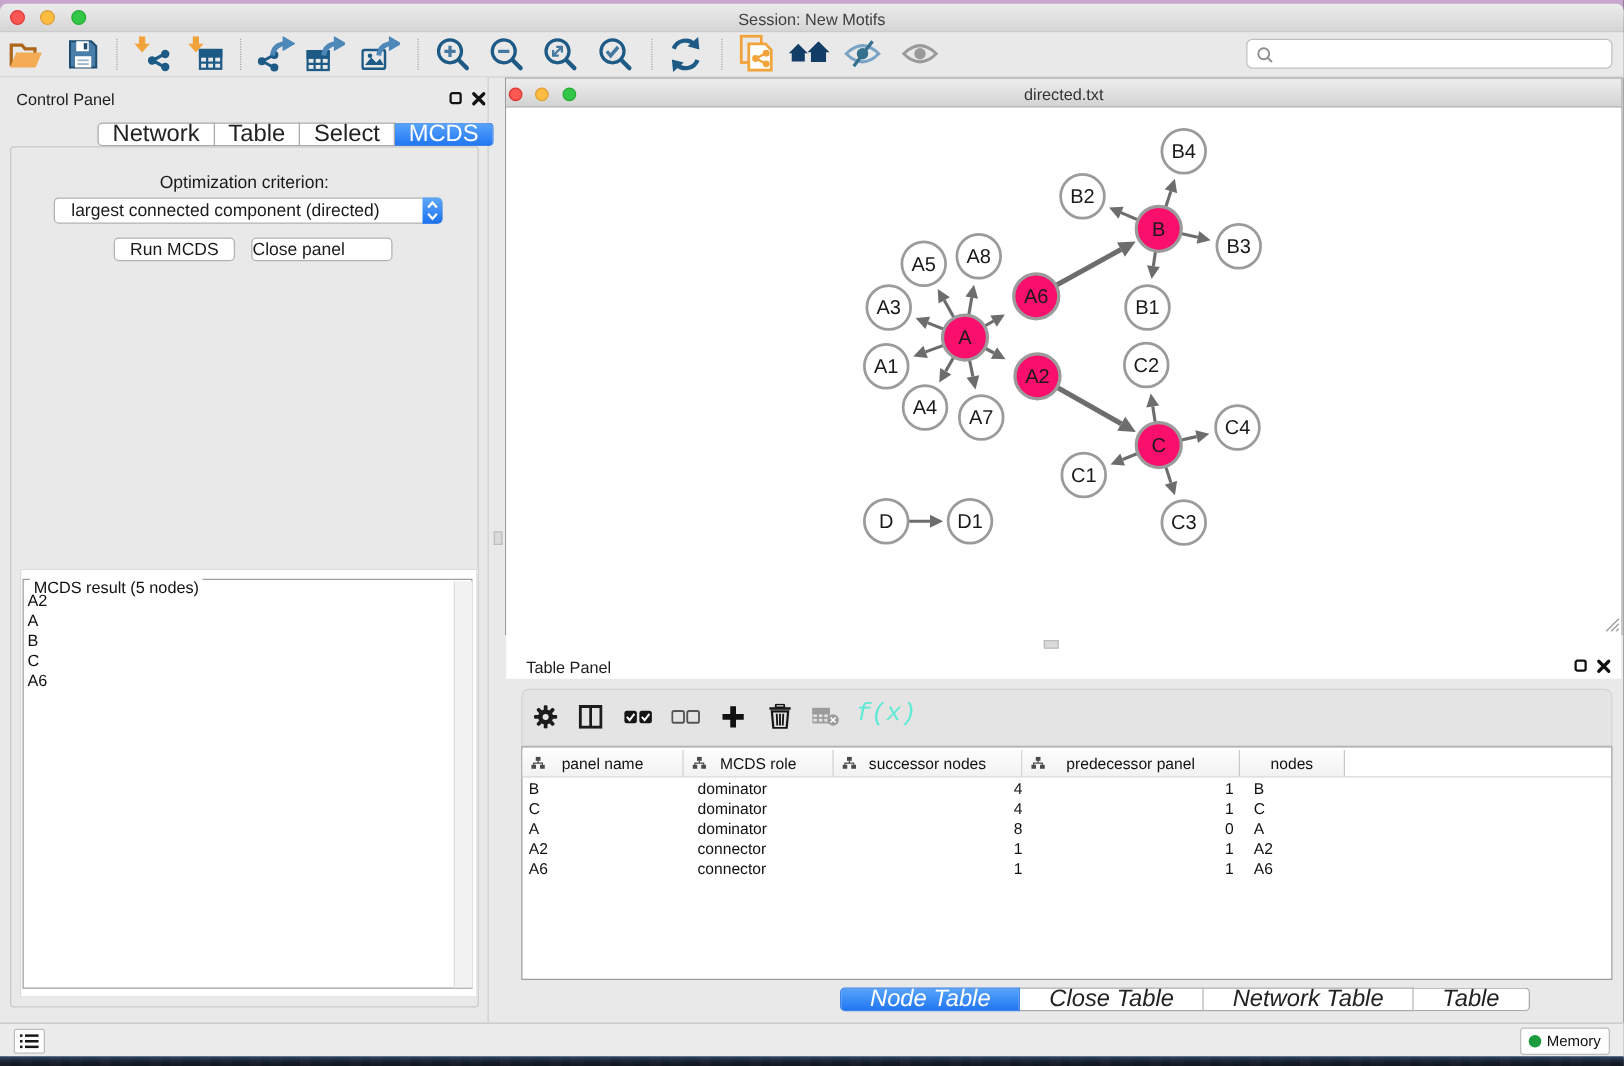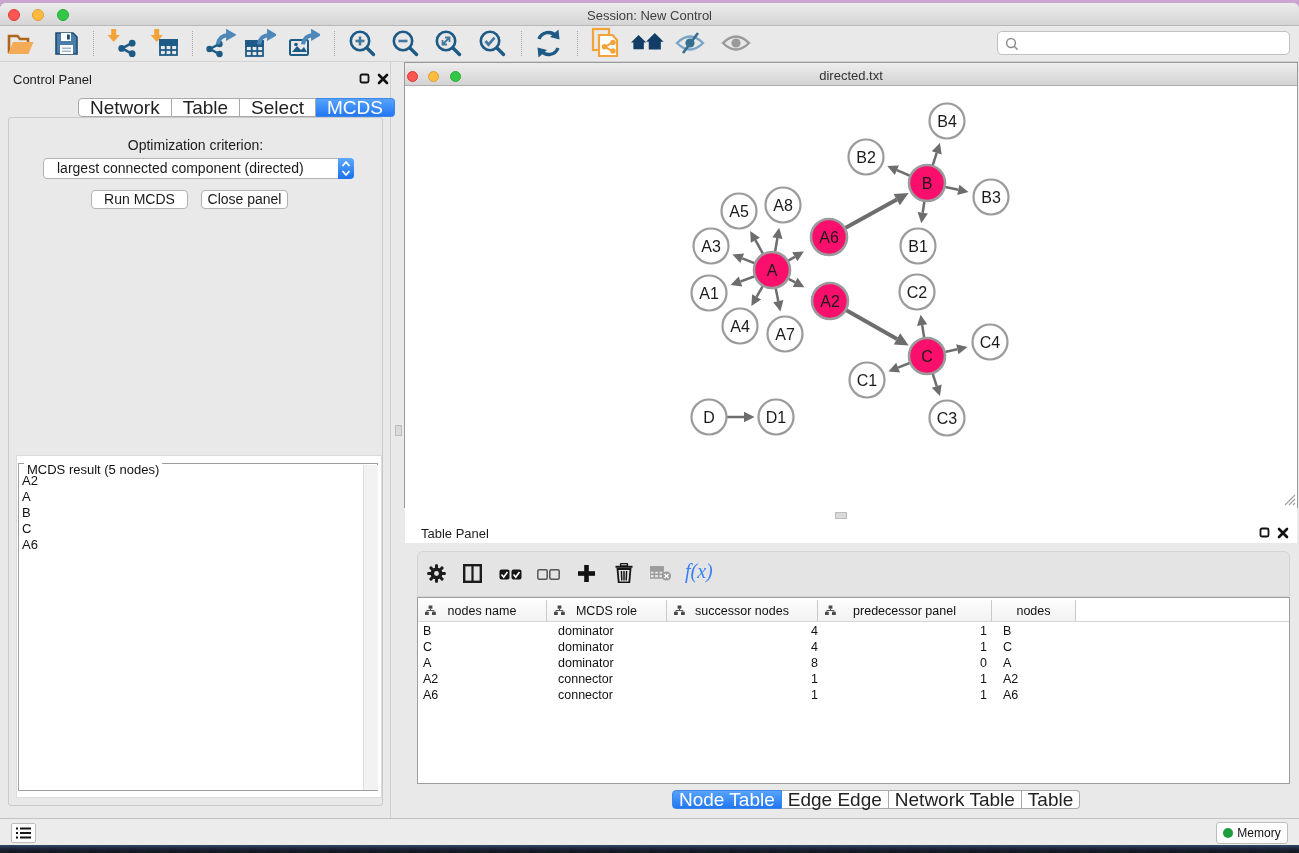--- a/index.html
+++ b/index.html
@@ -14,34 +14,34 @@
 .th { position:absolute; top:600px; height:21px; background:linear-gradient(#fdfdfd,#f2f2f2);
   border-right:1px solid #c9c9c9; font-size:12.5px; color:#111; display:flex;
   align-items:center; justify-content:center; }
 .cell { position:absolute; font-size:12.5px; color:#111; height:16px; line-height:16px; }
 .seg { position:absolute; display:flex; font-size:19px; color:#222; }
 .seg div { background:#fff; border:1px solid #a9a9a9; border-left:none; padding:0 11px;
   height:19px; line-height:18px; }
 .seg div:first-child { border-left:1px solid #a9a9a9; border-radius:4px 0 0 4px; }
 .seg div:last-child { border-radius:0 4px 4px 0; }
 .seg div.sel { background:linear-gradient(#57a3fb,#2277f3); color:#fff; border-color:#3d86e8; }
-.seg2 div { padding:0 6px; }
+.seg2 div { padding:0 23px;font-style:italic; }
 </style></head><body>
 
 <div class="abs" style="left:0;top:0;width:1299px;height:14px;background:#c9a6ce"></div>
 
 <div class="abs" style="left:0;top:3px;width:1299px;height:843px;background:#e9e9e9;border-radius:6px 6px 0 0"></div>
 
 <div class="abs" style="left:0;top:3px;width:1299px;height:23px;background:linear-gradient(#ececec,#d5d5d5);border-bottom:1px solid #b8b8b8;border-radius:6px 6px 0 0"></div>
 <div class="abs winbtns" style="left:8px;top:7px">
   <span style="background:#fc5753;border:1px solid #df3734"></span>
   <span style="background:#fdbc40;border:1px solid #de9f34"></span>
   <span style="background:#33c748;border:1px solid #27aa35"></span>
 </div>
-<div class="abs" style="left:0;top:8px;width:1299px;text-align:center;font-size:13px;color:#404040">Session: New Control</div>
+<div class="abs" style="left:0;top:8px;width:1299px;text-align:center;font-size:13px;color:#404040">Session: New Motifs</div>
 
 <div class="abs" style="left:0;top:26px;width:1299px;height:36px;background:#e9e9e9;border-bottom:1px solid #d2d2d2"></div>
 <div class="tsep" style="left:93px"></div>
 <div class="tsep" style="left:192px"></div>
 <div class="tsep" style="left:334px"></div>
 <div class="tsep" style="left:521px"></div>
 <div class="tsep" style="left:577px"></div>
 <div class="ic" style="left:7px;top:31px"><svg width="28" height="26" viewBox="0 0 28 26" style="">
       <path d="M2 22 V5 h8.5 l2.5 3 h8 v4" fill="none" stroke="#ad661c" stroke-width="2.6"></path>
       <path d="M1 23 L6 11 h20.5 L21.5 23 z" fill="#f3ab55"></path>
@@ -195,21 +195,21 @@
 
 <div class="abs" style="left:43px;top:158px;width:311px;height:21px;background:#fff;border:1px solid #b2b2b2;border-radius:4px;font-size:14px;color:#1a1a1a;line-height:19px;padding-left:13px">largest connected component (directed)</div>
 <div class="abs" style="left:338px;top:158px;width:16px;height:21px;background:linear-gradient(#5ea9fc,#1a70ef);border-radius:0 4px 4px 0">
   <svg width="16" height="21">
     <path d="M4.5 8 L8 4 L11.5 8" stroke="#fff" stroke-width="1.8" fill="none"></path>
     <path d="M4.5 13 L8 17 L11.5 13" stroke="#fff" stroke-width="1.8" fill="none"></path>
     </svg>
 </div>
 
 <div class="abs" style="left:91px;top:190px;width:97px;height:19px;background:#fff;border:1px solid #b2b2b2;border-radius:4px;text-align:center;font-size:14px;color:#1a1a1a;line-height:17px">Run MCDS</div>
-<div class="abs" style="left:201px;top:190px;width:87px;height:19px;background:#fff;border:1px solid #b2b2b2;border-radius:4px;text-align:center;font-size:14px;color:#1a1a1a;line-height:17px">Close panel</div>
+<div class="abs" style="left:201px;top:190px;width:113px;height:19px;background:#fff;border:1px solid #b2b2b2;border-radius:4px;text-align:left;font-size:14px;color:#1a1a1a;line-height:17px">Close panel</div>
 
 <div class="abs" style="left:16px;top:455px;width:366px;height:343px;background:#fff;border:1px solid #dcdcdc"></div>
 <div class="abs" style="left:18px;top:463px;width:360px;height:328px;border:1px solid #9f9f9f"></div>
 <div class="abs" style="left:24px;top:456px;background:#fff;padding:6px 3px;font-size:13px;color:#111">MCDS result (5 nodes)</div>
 <div class="abs" style="left:363px;top:465px;width:15px;height:325px;background:#f2f2f2;border-left:1px solid #dedede"></div>
 <div class="abs" style="left:22px;top:473px;font-size:13px;color:#111;line-height:16px">A2<br>A<br>B<br>C<br>A6</div>
 
 <div class="abs" style="left:395px;top:425px;width:7px;height:11px;background:#dadada;border:1px solid #bdbdbd"></div>
 
 <div class="abs" style="left:404px;top:62px;width:894px;height:446px;background:#fff;border:1px solid #9a9a9a"></div>
@@ -369,33 +369,33 @@
         <rect x="0" y="0" width="13" height="11"></rect>
         <line x1="4.3" y1="0" x2="4.3" y2="11"></line>
         <line x1="8.7" y1="0" x2="8.7" y2="11"></line>
         <line x1="0" y1="3.7" x2="13" y2="3.7"></line>
         <line x1="0" y1="7.3" x2="13" y2="7.3"></line>
         <rect x="0" y="0" width="13" height="3.7" fill="#9c9c9c"></rect>
       </g>
       <circle cx="16.5" cy="10" r="4.6" fill="#9c9c9c"></circle>
       <path d="M14.5 8 l4 4 M18.5 8 l-4 4" stroke="#fff" stroke-width="1.4"></path>
     </svg></div>
-<div class="abs" style="left:685px;top:560px;font-family:Liberation Serif, serif;font-style:italic;font-size:20px;color:#3b82f6">f(x)</div>
+<div class="abs" style="left:685px;top:560px;font-family:Liberation Mono, monospace;font-style:italic;font-size:20px;color:#5eead4">f(x)</div>
 
 <div class="abs" style="left:417px;top:597px;width:873px;height:187px;background:#fff;border:1px solid #9e9e9e"></div>
 <div class="th" style="left:418px;width:129px">
     <span style="position:absolute;left:7px;top:5px"><svg width="11" height="11" viewBox="0 0 11 11" style="">
         <g fill="#4a4a4a">
           <rect x="3.6" y="0.5" width="3.8" height="3.2"></rect>
           <rect x="0" y="6.8" width="3.8" height="3.2"></rect>
           <rect x="7" y="6.8" width="3.8" height="3.2"></rect>
           <path d="M5.5 3.7 v1.8 M1.9 6.8 v-1.3 h7 v1.3" stroke="#4a4a4a" stroke-width="1" fill="none"></path>
         </g>
       </svg></span>
-    <span>nodes name</span>
+    <span>panel name</span>
   </div>
 <div class="th" style="left:547px;width:120px">
     <span style="position:absolute;left:7px;top:5px"><svg width="11" height="11" viewBox="0 0 11 11" style="">
         <g fill="#4a4a4a">
           <rect x="3.6" y="0.5" width="3.8" height="3.2"></rect>
           <rect x="0" y="6.8" width="3.8" height="3.2"></rect>
           <rect x="7" y="6.8" width="3.8" height="3.2"></rect>
           <path d="M5.5 3.7 v1.8 M1.9 6.8 v-1.3 h7 v1.3" stroke="#4a4a4a" stroke-width="1" fill="none"></path>
         </g>
       </svg></span>
@@ -448,21 +448,21 @@
 <div class="cell" style="left:905px;top:671px;width:82px;text-align:right">1</div>
 <div class="cell" style="left:1003px;top:671px">A2</div>
 <div class="cell" style="left:423px;top:687px">A6</div>
 <div class="cell" style="left:558px;top:687px">connector</div>
 <div class="cell" style="left:740px;top:687px;width:78px;text-align:right">1</div>
 <div class="cell" style="left:905px;top:687px;width:82px;text-align:right">1</div>
 <div class="cell" style="left:1003px;top:687px">A6</div>
 
 <div class="seg seg2" style="left:672px;top:790px">
   <div class="sel" style="border-radius:4px 0 0 4px">Node Table</div>
-    <div>Edge Edge</div>
+    <div>Close Table</div>
     <div>Network Table</div>
     <div>Table</div>
 </div>
 
 <div class="abs" style="left:0;top:818px;width:1299px;height:28px;background:#ececec;border-top:1px solid #c3c3c3"></div>
 <div class="abs" style="left:11px;top:823px;width:25px;height:20px;background:#fdfdfd;border:1px solid #bdbdbd;border-radius:2px">
   <svg width="15" height="12" style="position:absolute;left:4px;top:3px">
     <g fill="#161616">
         <rect x="0" y="0.5" width="2" height="2"></rect>
         <rect x="4" y="0.5" width="11" height="2"></rect>

